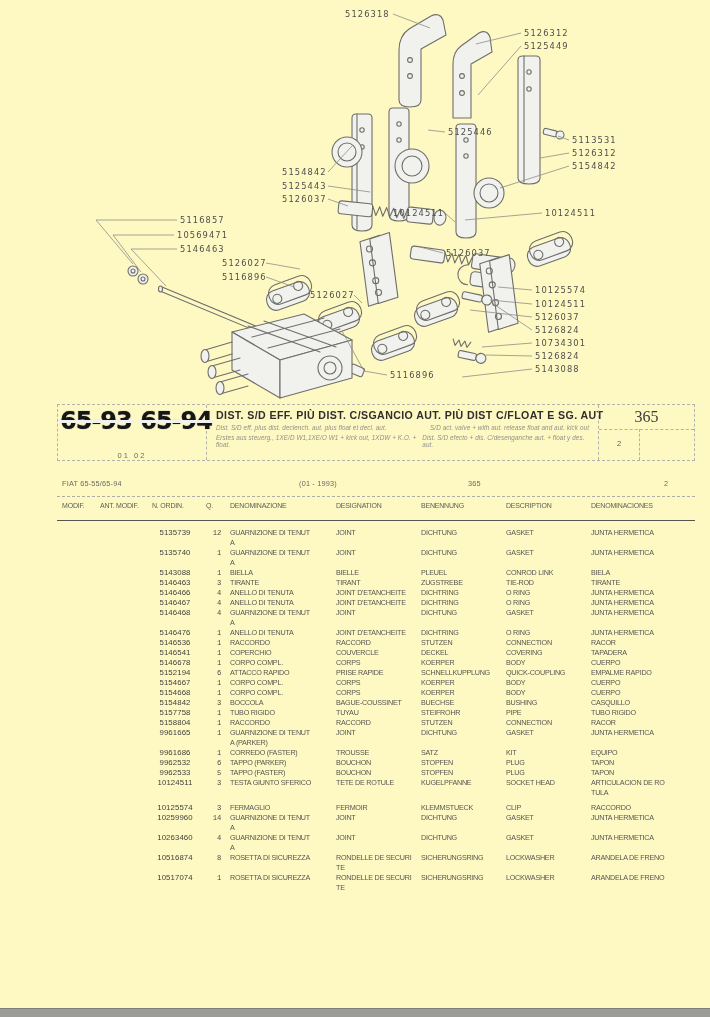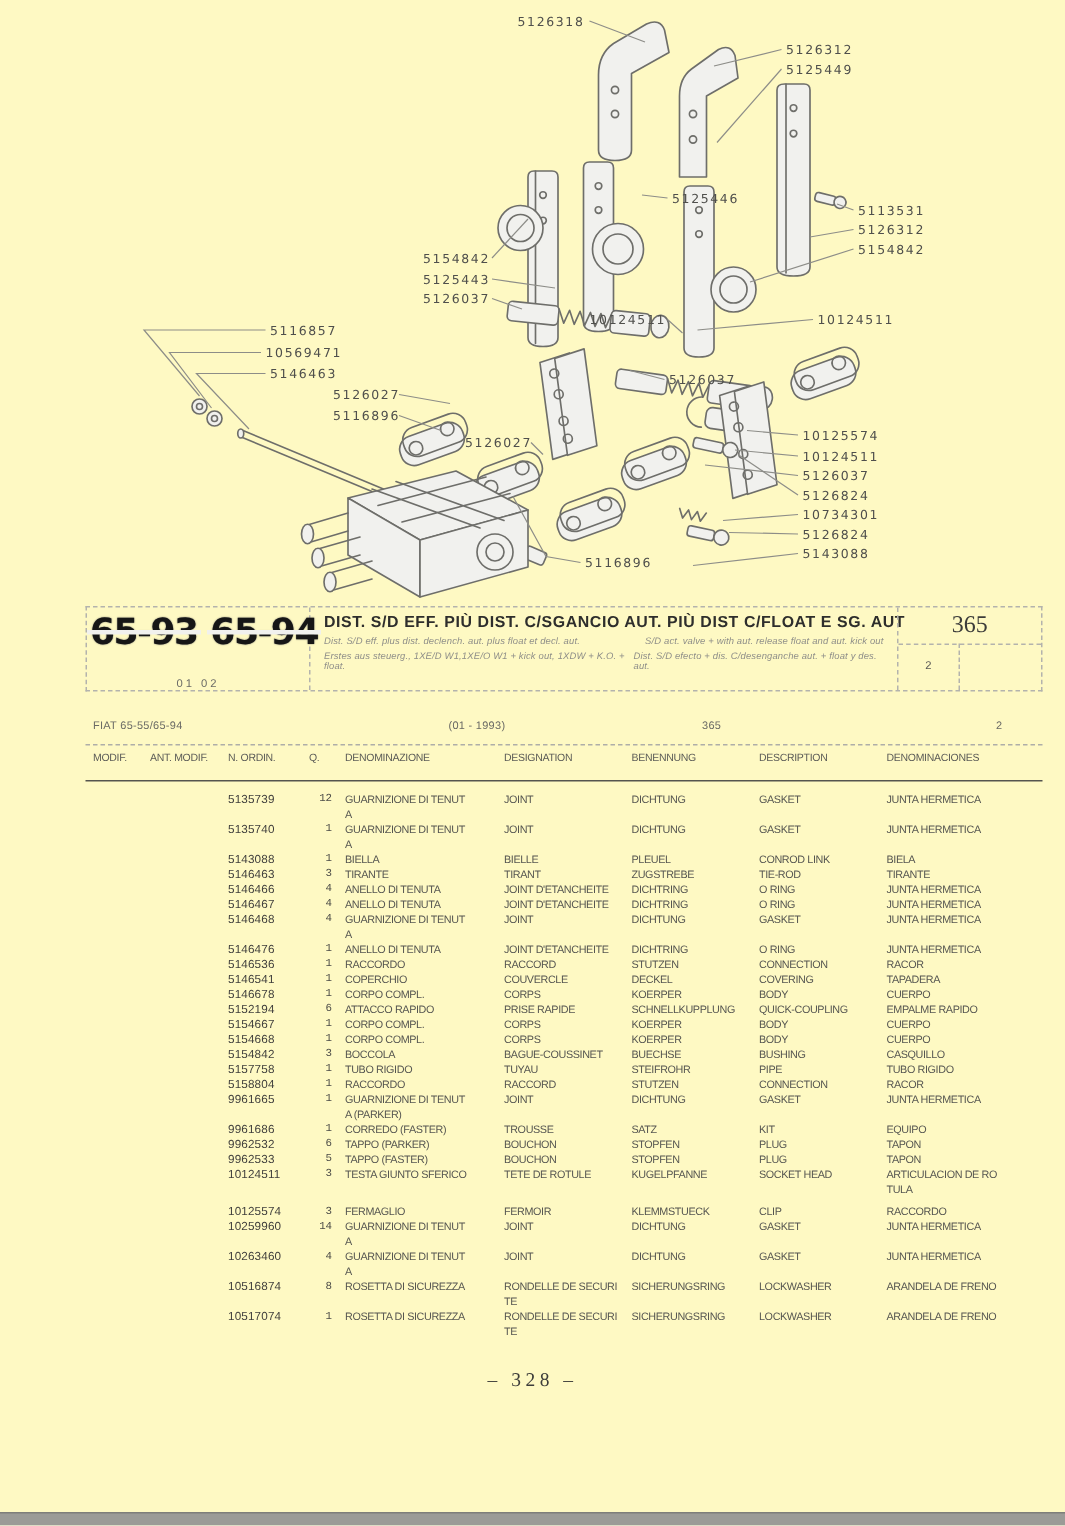--- a/index.html
+++ b/index.html
@@ -35,21 +35,21 @@
   .meta span{position:absolute;white-space:nowrap;}
   .m-model{left:62px;} .m-date{left:299px;} .m-sheet{left:468px;} .m-page{left:664px;}
   .rule-dash{position:absolute;left:57px;width:638px;border-top:1px dashed #aeaea8;}
   .rule-solid{position:absolute;left:57px;width:638px;border-top:1.4px solid #55554f;}
   
   .tgrid{display:grid;grid-template-columns:38px 52px 54px 24px 106px 85px 85px 85px 90px;}
   .thead{position:absolute;left:62px;top:502px;width:619px;font-size:7px;letter-spacing:-0.2px;color:#5c5c57;}
   .tbody{position:absolute;left:62px;top:528px;width:619px;}
   .trow{line-height:10px;}
   .c{font-size:7.2px;letter-spacing:-0.25px;white-space:pre-line;color:#565651;}
-  .c-nord{font-size:7.8px;letter-spacing:0.1px;color:#403f3c;text-align:left;padding-right:8px;}
+  .c-nord{font-size:7.8px;letter-spacing:0.1px;color:#403f3c;text-align:center;padding-right:8px;}
   .c-q{text-align:right;padding-right:9px;color:#4c4c47;font-family:Liberation Mono, monospace;}
   .hc-nord{text-align:left;} .gap-top{margin-top:5px;}
   
   .footer{position:absolute;top:912px;left:0;width:710px;text-align:center;
           font-family:"Liberation Serif",serif;font-size:13px;letter-spacing:3px;color:#3d3d3a;}
   .scan-edge{position:absolute;left:0;bottom:0;width:710px;height:8px;background:#9b9b97;border-top:1px solid #7e7e7a;}
 </style>
 </head>
 <body>
 
@@ -595,15 +595,14 @@
         <div class="c c-q">1</div>
         <div class="c c-it">ROSETTA DI SICUREZZA</div>
         <div class="c c-fr">RONDELLE DE SECURI
 TE</div>
         <div class="c c-de">SICHERUNGSRING</div>
         <div class="c c-en">LOCKWASHER</div>
         <div class="c c-es">ARANDELA DE FRENO</div>
       </div>
     </div>
 
-  <div class="footer">– 328 –</div>
   <div class="scan-edge"></div>
 </div>
 
 </body></html>

